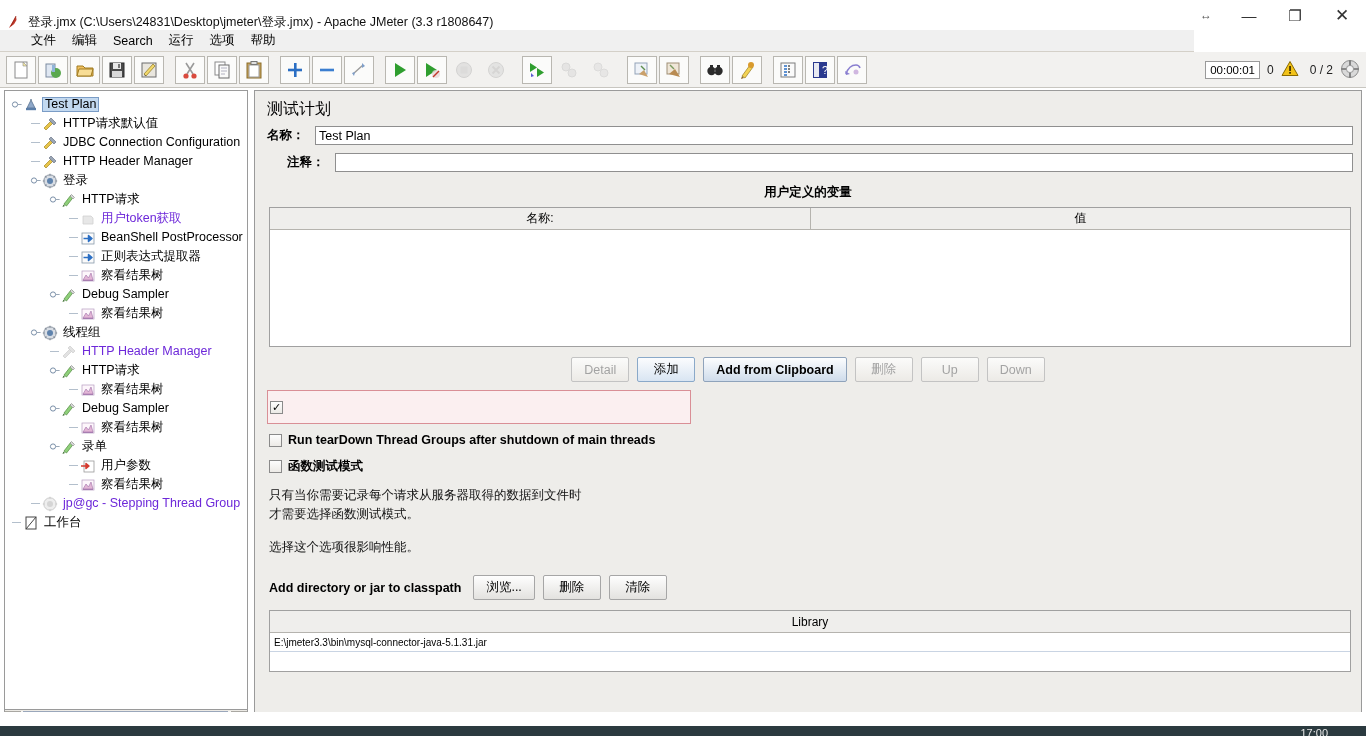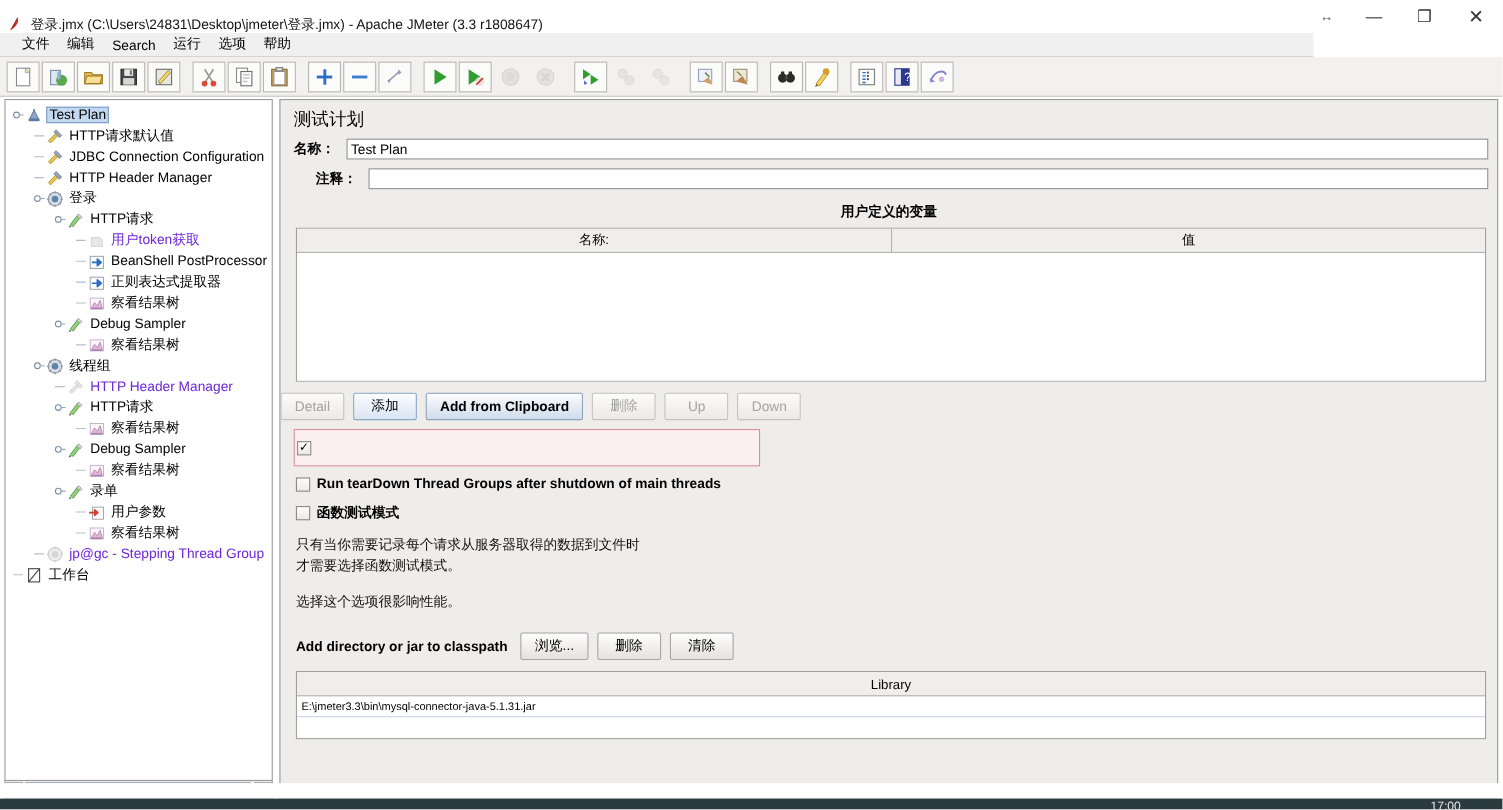--- a/index.html
+++ b/index.html
@@ -36,21 +36,21 @@
     color: #333; font-size: 15px; line-height: 1;
   }
   .tb-btn.resize { width: 40px; color: #555; font-size: 12px; }
   .tb-btn.close { width: 48px; font-size: 17px; font-weight: 300; }
 
   
   .menubar {
     position: absolute; left: 0; top: 30px; width: 1194px; height: 22px;
     background: #f0f0f0;
     border-bottom: 1px solid #d4d0c8;
-    display: flex; align-items: center; padding-left: 12px;
+    display: flex; align-items: center; padding-left: 23px;
     box-sizing: border-box;
   }
   .menuitem {
     padding: 2px 8px; font-size: 12.5px; color: #000; white-space: nowrap;
   }
 
   
   .toolbar {
     position: absolute; left: 0; top: 52px; width: 1366px; height: 36px;
     background: #f2f1ef;
@@ -165,21 +165,21 @@
     display: flex; flex-direction: column;
   }
   .vthead { display: flex; height: 21px; background: #efeeec;
             border-bottom: 1px solid #b5b3ae; }
   .vth { display: flex; align-items: center; justify-content: center;
          font-size: 12px; color: #000; }
   .vth.c1 { width: 540px; border-right: 1px solid #b5b3ae; }
   .vth.c2 { flex: 1; }
   .vtbody { flex: 1; background: #fff; }
 
-  .btnrow { display: flex; justify-content: flex-start; gap: 8px; margin-top: 10px; }
+  .btnrow { display: flex; justify-content: center; gap: 8px; margin-top: 10px; }
   .jbtn {
     min-width: 58px; height: 25px; padding: 0 12px;
     border: 1px solid #a6a6a6; border-radius: 2px;
     background: linear-gradient(#fefefe,#e3e2df);
     font-size: 12.5px; color: #000;
     display: flex; align-items: center; justify-content: center;
     box-sizing: border-box; white-space: nowrap;
   }
   .jbtn.dis { color: #a3a3a3; background: linear-gradient(#fbfbfa,#eceae6); border-color: #c3c3c3; }
   .jbtn.focused { border: 1px solid #8aa9c9; background: linear-gradient(#fbfcfe,#d9e5f2); }
@@ -439,20 +439,39 @@
       </div>
       <div class="tool framed">
         <svg width="20" height="20" viewBox="0 0 20 20">
           <path d="M4 14 q3 -9 10 -9 q3 0 4 3" stroke="#8a7fd0" stroke-width="1.6" fill="none"></path>
           <path d="M3 11 l1 4 l4 -1 z" fill="#8a7fd0"></path>
           <circle cx="14" cy="12" r="2.5" fill="#d0b7e0"></circle>
         </svg>
       </div>
     </div>
 
+  <div class="status-area">
+    <div class="timerbox">00:00:01</div>
+    <div class="errcount">0</div>
+    <div>
+      <svg width="18" height="17" viewBox="0 0 18 17">
+        <path d="M9 1.5 L17 15.5 L1 15.5 Z" fill="#f2c218" stroke="#8a6a00" stroke-width="1"></path>
+        <rect x="8.2" y="6" width="1.7" height="5" fill="#3b2d00"></rect>
+        <rect x="8.2" y="12" width="1.7" height="1.7" fill="#3b2d00"></rect>
+      </svg>
+    </div>
+    <div class="threadcount">0 / 2</div>
+    <div>
+      <svg width="20" height="20" viewBox="0 0 20 20">
+        <circle cx="10" cy="10" r="8.5" fill="#d9d9d9" stroke="#8d8d8d" stroke-width="1"></circle>
+        <circle cx="10" cy="10" r="3.6" fill="#f3f3f3" stroke="#8d8d8d" stroke-width="0.9"></circle>
+        <path d="M10 1.5 L10 6 M10 14 L10 18.5 M1.5 10 L6 10 M14 10 L18.5 10" stroke="#6f6f6f" stroke-width="1.6"></path>
+      </svg>
+    </div>
+  </div>
 
   <div class="tree-panel">
     <div class="tree-inner" id="tree-inner">
         <div class="tnode selected">
           <div class="spacer" style="width: 6px;"></div>
           <div class="handle">
             <svg width="11" height="17" viewBox="0 0 11 17">
               <circle cx="4" cy="8.5" r="2.6" fill="#fff" stroke="#7a8fa8" stroke-width="1"></circle>
               <path d="M6.6 8.5 h4" stroke="#9aa8b8" stroke-width="1"></path>
             </svg>

